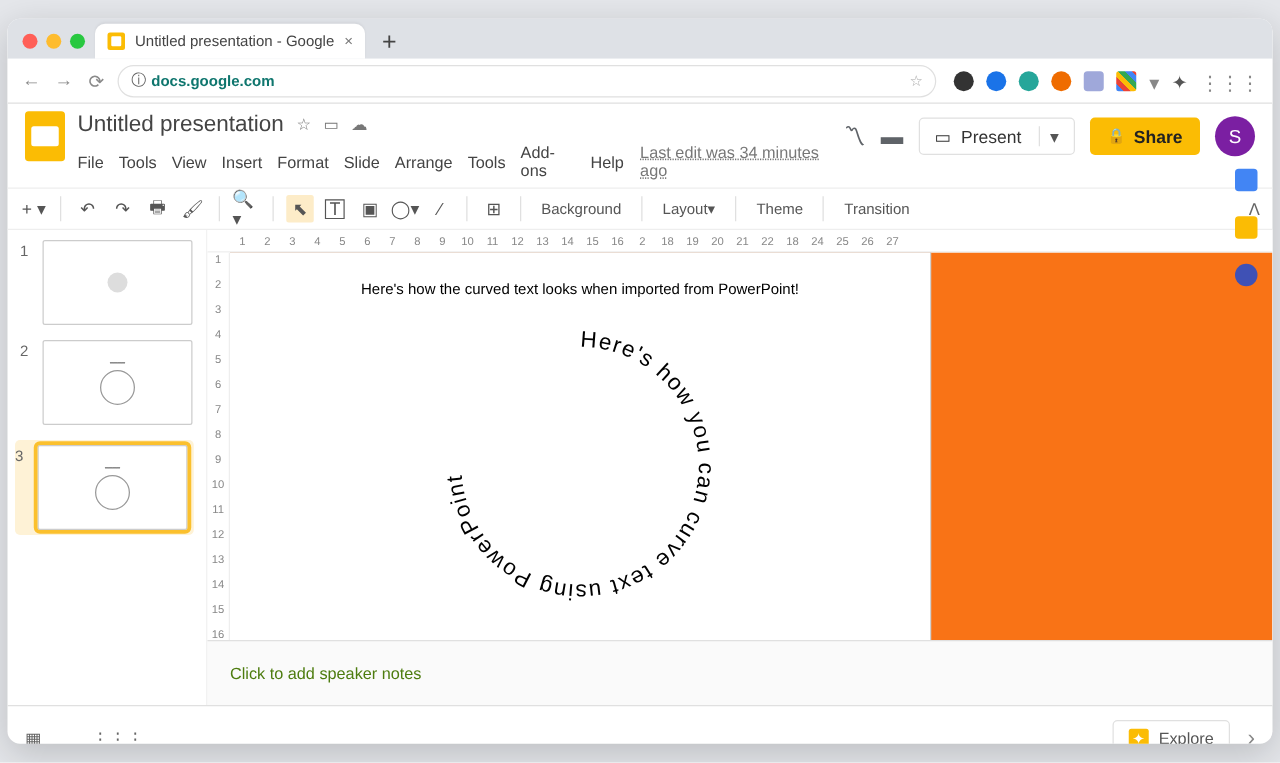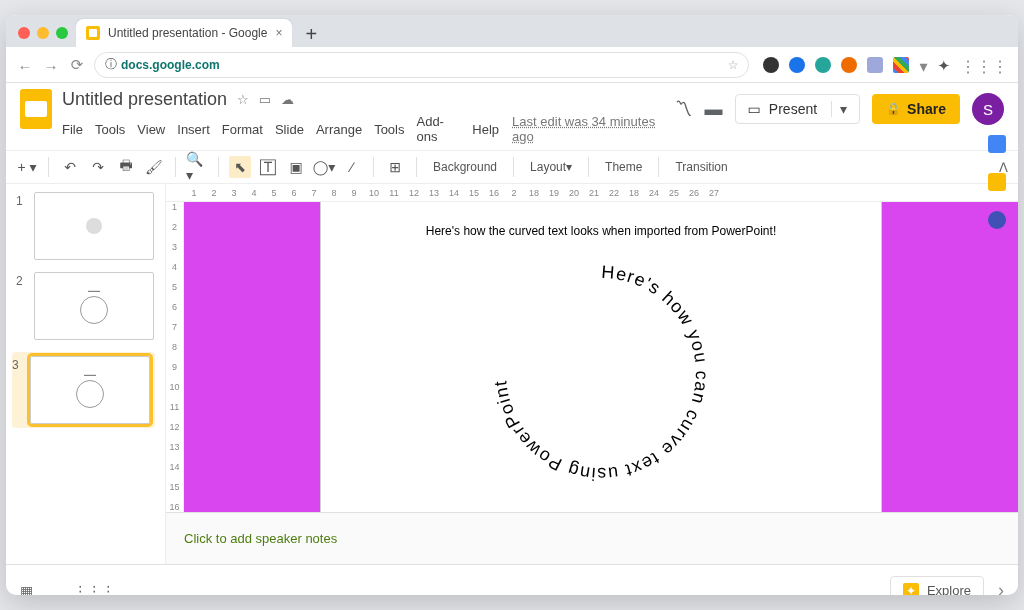--- a/index.html
+++ b/index.html
@@ -73,21 +73,21 @@
   .thumb.selected{outline:3px solid var(--selected-border)}
   .thumb-row.selected-row{background:var(--selected);border-radius:4px;padding:4px 4px 4px 0;margin-left:-4px}
   .canvas-wrap{flex:1;background:#fafafa;display:flex;flex-direction:column;position:relative}
   .ruler-h{height:18px;background:#fff;border-bottom:1px solid var(--border-light);font-size:9px;
            color:#888;display:flex;align-items:center;padding-left:18px;overflow:hidden}
   .ruler-h span{flex:0 0 20px;text-align:center}
   .stage{flex:1;display:flex;overflow:hidden}
   .ruler-v{width:18px;background:#fff;border-right:1px solid var(--border-light);font-size:9px;
            color:#888;display:flex;flex-direction:column;align-items:center;overflow:hidden}
   .ruler-v span{flex:0 0 20px;writing-mode:horizontal-tb}
-  .slide-area{flex:1;background:#d946ef;display:flex;justify-content:center;overflow:hidden}
+  .slide-area{flex:1;background:#f97316;display:flex;overflow:hidden}
   .slide{width:560px;height:315px;background:#fff;box-shadow:0 0 0 1px #d0d0d0;position:relative;
          padding-top:22px;text-align:center}
   .slide-heading{font-size:12px;color:#000}
   .curve-container{position:absolute;left:50%;top:55%;transform:translate(-50%,-50%)}
   .curved{font-family:'Helvetica Neue',Arial,sans-serif;font-size:18px;fill:#000;
           letter-spacing:1.2px}
   .notes{height:52px;border-top:1px solid var(--border);padding:14px 18px;font-size:13px;color:#4d7c0f;
          display:flex;align-items:center}
   .notes-bar{display:flex;align-items:center;justify-content:space-between;height:52px;
              border-top:1px solid var(--border);padding:0 14px}

